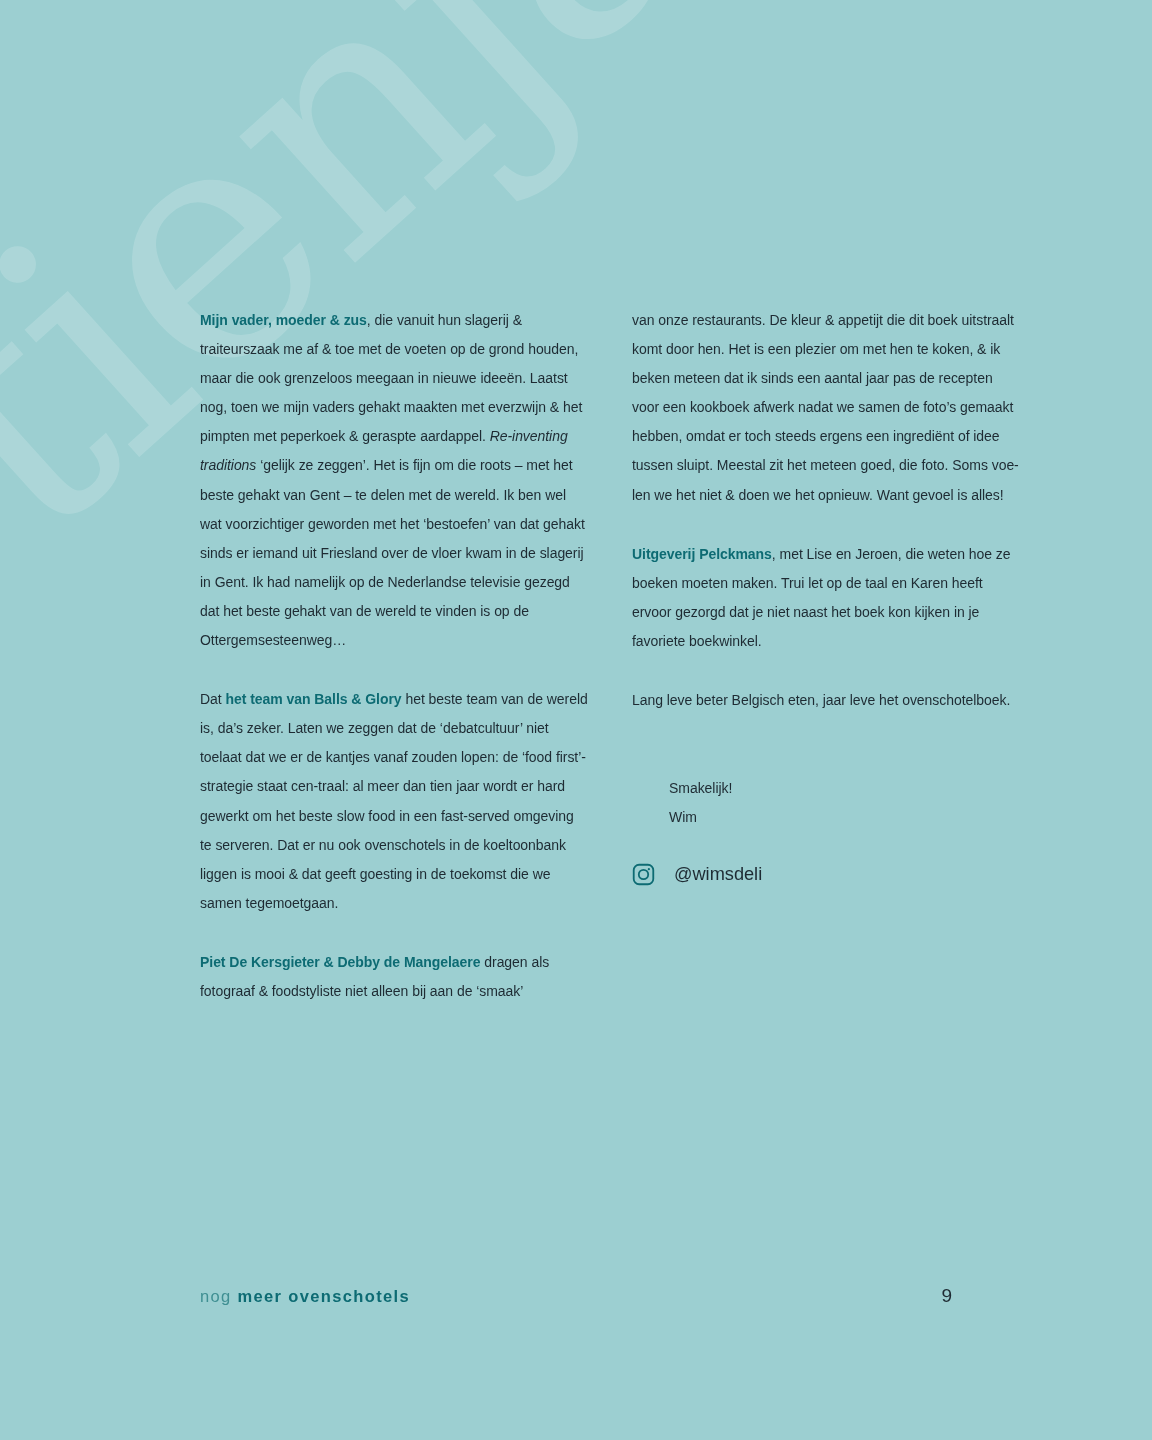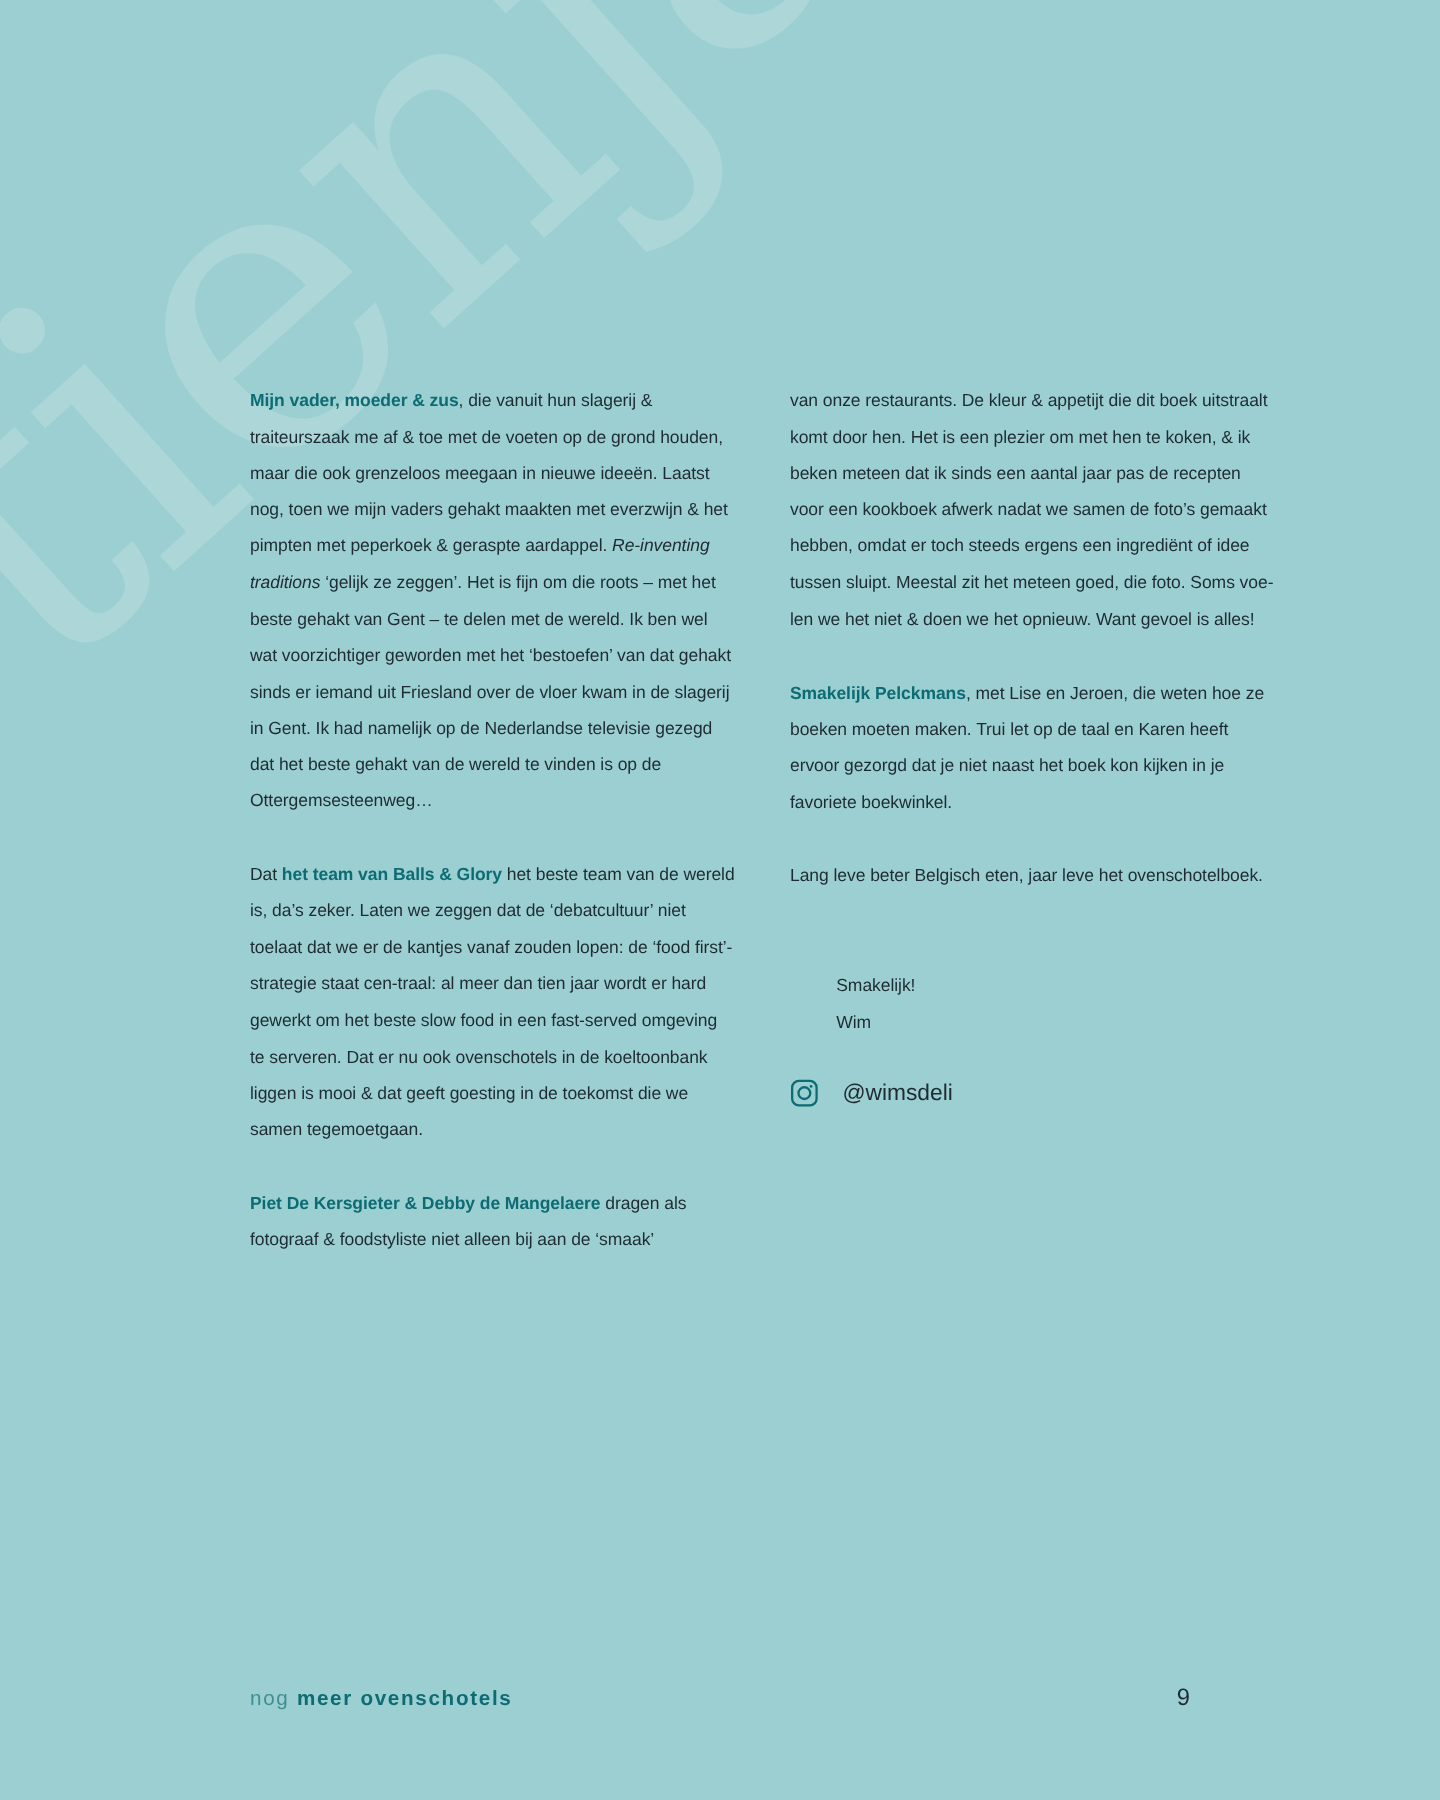--- a/index.html
+++ b/index.html
@@ -104,21 +104,21 @@
     font-size: 18.2px;
     line-height: 24px;
     color: #1e2b33;
   }
 
   
   .footer {
     position: absolute;
     left: 200px;
     right: 200px;
-    top: 1348px;
+    top: 1285px;
     display: flex;
     align-items: baseline;
     justify-content: space-between;
   }
   .footer-title {
     font-size: 16.5px;
     letter-spacing: 1.35px;
     color: #0d6b73;
   }
   .footer-title .soft {
@@ -162,21 +162,21 @@
 
     </div>
 
     <div class="column right">
 
       <p class="para">
         <span>van onze restaurants. De kleur &amp; appetijt die dit boek uitstraalt komt door hen. Het is een plezier om met hen te koken, &amp; ik beken meteen dat ik sinds een aantal jaar pas de recepten voor een kookboek afwerk nadat we samen de foto’s gemaakt hebben, omdat er toch steeds ergens een ingrediënt of idee tussen sluipt. Meestal zit het meteen goed, die foto. Soms voe-len we het niet &amp; doen we het opnieuw. Want gevoel is alles!</span>
       </p>
 
       <p class="para">
-        <span class="lead">Smakelijk Pelckmans</span><span>, met Lise en Jeroen, die weten hoe ze boeken moeten maken. Trui let op de taal en Karen heeft ervoor gezorgd dat je niet naast het boek kon kijken in je favoriete boekwinkel.</span>
+        <span class="lead">Uitgeverij Pelckmans</span><span>, met Lise en Jeroen, die weten hoe ze boeken moeten maken. Trui let op de taal en Karen heeft ervoor gezorgd dat je niet naast het boek kon kijken in je favoriete boekwinkel.</span>
       </p>
 
       <p class="para">
         <span>Lang leve beter Belgisch eten, jaar leve het ovenschotelboek.</span>
       </p>
 
       <p class="para" style="white-space: pre-line; margin-left: 37px;">
         <span>Smakelijk!
 Wim</span>
       </p>

